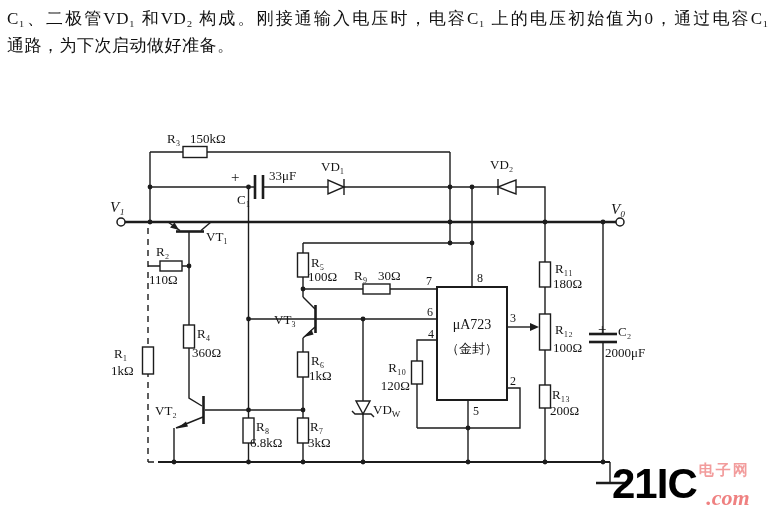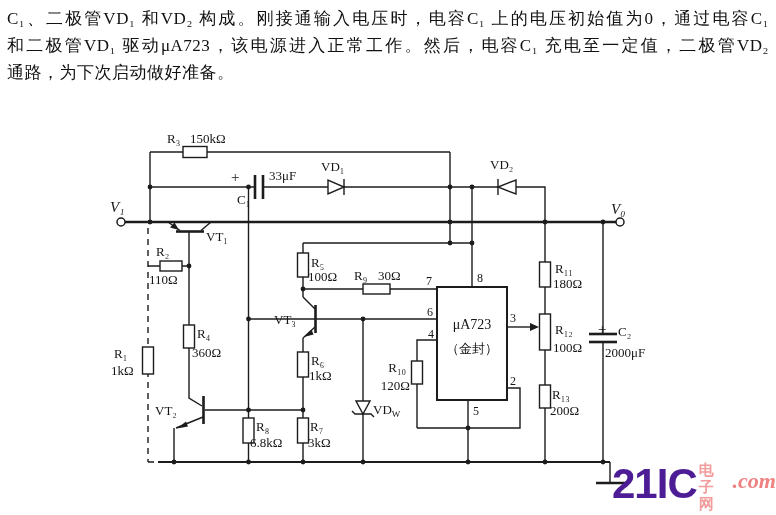--- a/index.html
+++ b/index.html
@@ -20,36 +20,35 @@
   .rail{stroke-width:2.2;}
   .dashed{stroke-dasharray:6 5;}
   .body{fill:#fff;stroke:#1c1c1c;stroke-width:1.4;}
   .bar{stroke:#1c1c1c;stroke-width:2.6;fill:none;}
   .dot{fill:#1c1c1c;}
   .tri{fill:#fff;stroke:#1c1c1c;stroke-width:1.4;}
   .arr{fill:#1c1c1c;stroke:none;}
   .term{fill:#fff;stroke:#1c1c1c;stroke-width:1.5;}
   #watermark{position:absolute;left:612px;top:462px;display:flex;align-items:flex-start;
              user-select:none;}
-  #watermark .wm-big{font-size:42px;line-height:44px;font-weight:bold;color:#4c1d95;
+  #watermark .wm-big{font-size:42px;line-height:44px;font-weight:bold;color:#000000;
                      font-family:"Liberation Sans",sans-serif;letter-spacing:-1px;}
-  #watermark .wm-right{display:flex;flex-direction:row;margin-left:2px;}
+  #watermark .wm-right{display:flex;flex-direction:column;margin-left:2px;align-items:flex-end;}
   #watermark .wm-cn{font-size:15px;line-height:17px;color:#f29c9c;letter-spacing:2px;
                     font-weight:bold;}
   #watermark .wm-com{font-size:22px;line-height:22px;color:#ef8181;font-weight:bold;
                      font-style:italic;font-family:"Liberation Serif",serif;margin-top:8px;}
 </style>
 </head>
 <body>
 
 <div id="page">
 
   <div id="desc">
     <div class="dline">C₁、二极管VD₁ 和VD₂ 构成。刚接通输入电压时，电容C₁ 上的电压初始值为0，通过电容C₁</div>
-    <div class="dline">和二极管VD₁ 驱动μA723，该电源进入正常工作。然后，电容C₁ 充电至一定值，二极管VD₂</div>
     <div class="dline last">通路，为下次启动做好准备。</div>
   </div>
 
   <svg width="776" height="515" viewBox="0 0 776 515">
 
     <g>
 
       <path class="wire" d="M150,152 H450"></path>
       <path class="wire" d="M150,152 V222"></path>
       <path class="wire" d="M450,152 V243"></path>

